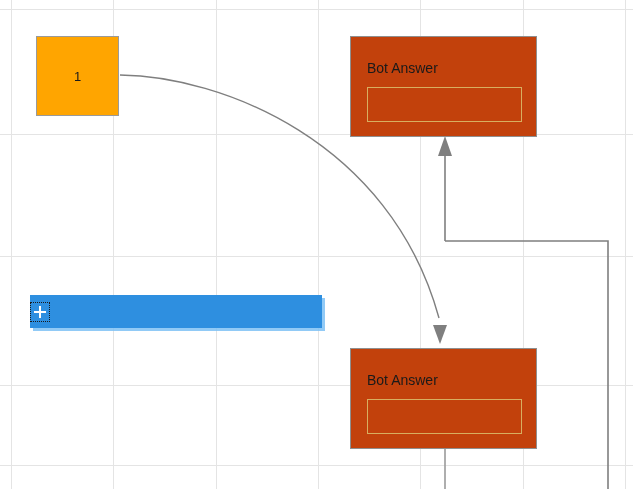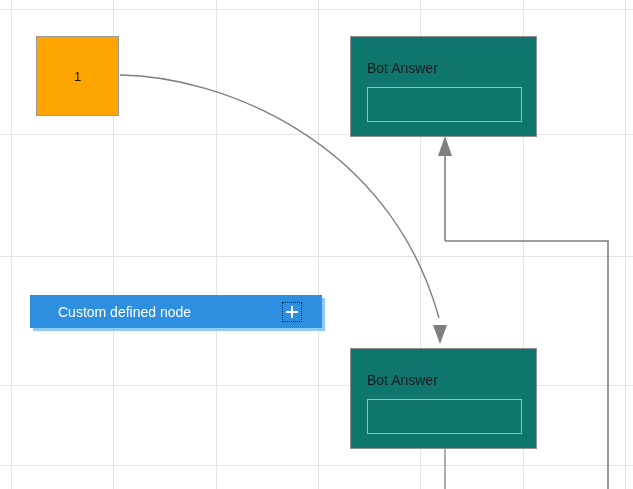--- a/index.html
+++ b/index.html
@@ -58,21 +58,21 @@
     display: flex;
     align-items: center;
     justify-content: center;
   }
   .node-square-label {
     font-size: 13px;
     color: #1a1a1a;
     line-height: 1;
   }
   .node-card {
-    background: #0f766e;
+    background: #c2410c;
     border: 1px solid #8f8f8f;
     padding: 4px;
   }
   .node-card-title {
     position: absolute;
     left: 16px;
     top: 24px;
     font-size: 14px;
     color: #1a1a1a;
     line-height: 1;
@@ -175,17 +175,16 @@
     <div class="node-card-title">Bot Answer</div>
     <div class="node-card-field"></div>
   </div>
 
   <div class="node node-card" style="left:350px; top:348px; width:187px; height:101px;">
     <div class="node-card-title">Bot Answer</div>
     <div class="node-card-field"></div>
   </div>
 
   <div class="node node-blue" style="left:30px; top:295px; width:292px; height:33px;">
-    <span class="node-blue-label">Custom defined node</span>
     <span class="node-blue-add"></span>
   </div>
 
 </div>
 
 </body></html>

